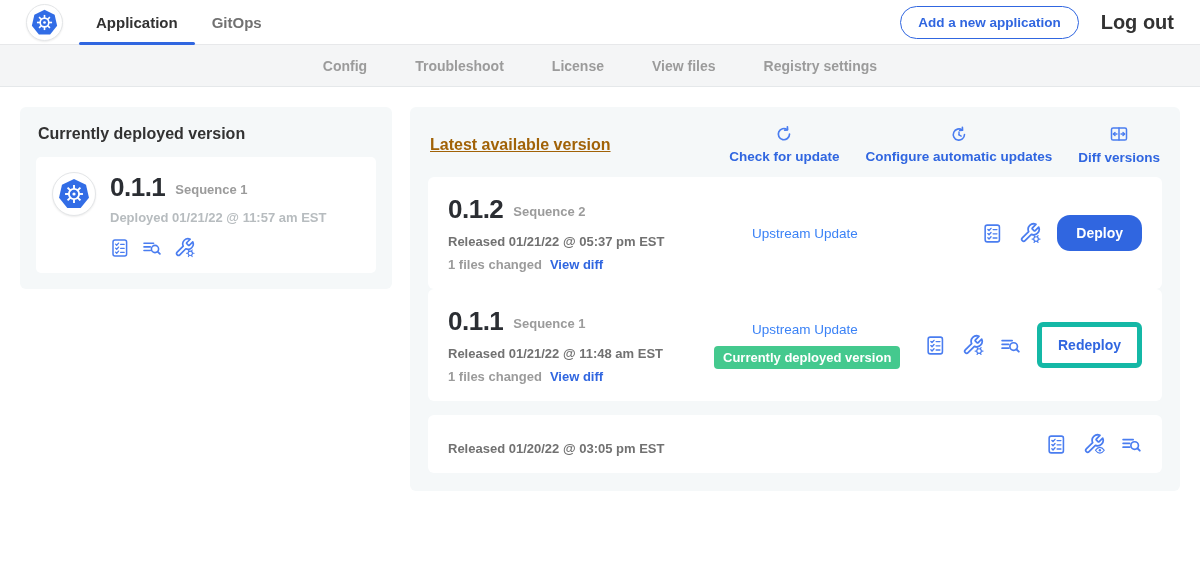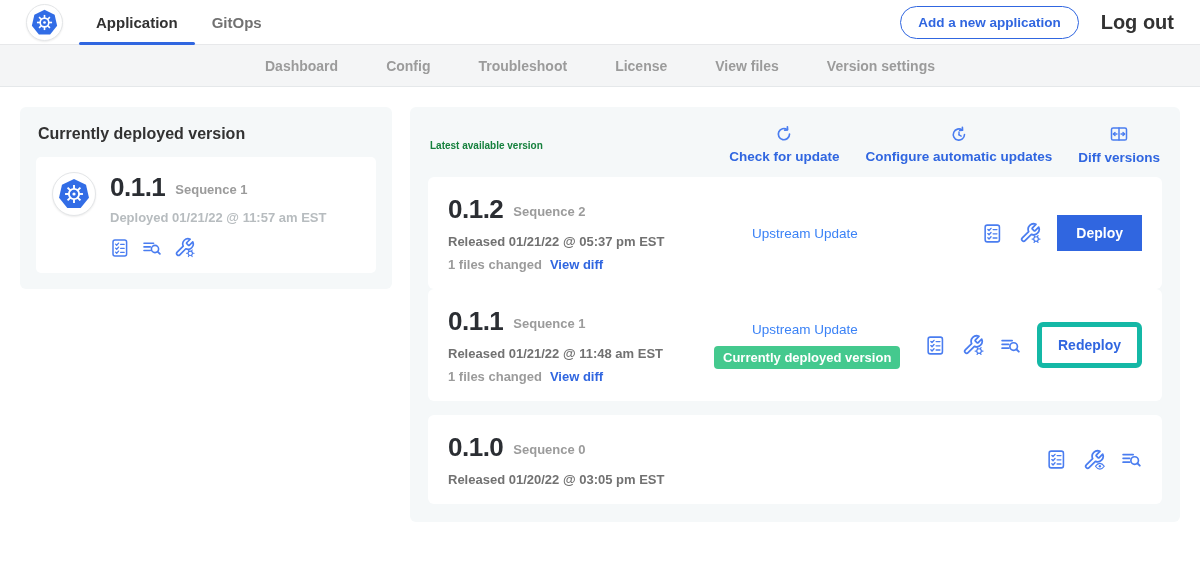--- a/index.html
+++ b/index.html
@@ -45,40 +45,40 @@
     display:flex; align-items:center; justify-content:center; flex:none; }
   .version-row { display:flex; align-items:center; gap:10px; }
   .version-num { font-size:26px; font-weight:800; color:#2b2e33; letter-spacing:-.5px; }
   .sequence { font-size:13px; font-weight:600; color:#9b9b9b; margin-top:4px; }
   .deployed-date { font-size:13px; font-weight:600; color:#b7bcbf; margin-top:7px; }
   .icon-row { display:flex; align-items:center; gap:12px; margin-top:12px; }
   .row-icon { display:inline-flex; cursor:pointer; }
 
   .available-panel { flex:1; padding:14px 18px 18px; }
   .avail-header { display:flex; align-items:center; margin:4px 2px 12px; }
-  .avail-title { font-size:10px; font-weight:700; color:#15803d; }
+  .avail-title { font-size:16px; font-weight:700; color:#a16207;text-decoration:underline; }
   .avail-actions { margin-left:auto; display:flex; align-items:center; gap:26px; }
   .action-link { display:flex; align-items:center; gap:7px; color:#3066e0;
     font-size:13.5px; font-weight:700; cursor:pointer;flex-direction:column; }
 
   .version-card { background:#fff; border-radius:6px; padding:17px 20px; display:flex;
     align-items:center; }
   .vc-left { width:252px; flex:none; }
   .released { font-size:13px; font-weight:600; color:#717171; margin-top:9px; }
   .files-row { display:flex; align-items:center; gap:8px; margin-top:8px; }
   .files-changed { font-size:13px; font-weight:600; color:#9b9b9b; }
   .view-diff { font-size:13px; font-weight:700; color:#3066e0; cursor:pointer; }
   .vc-mid { flex:1; padding-left:14px; display:flex; flex-direction:column; gap:9px; }
   .source { font-size:13.5px; font-weight:400; color:#3b82f6;margin-left:38px; }
   .badge { display:inline-block; width:max-content; font-size:13px; font-weight:700;
     color:#fff; padding:4px 9px; border-radius:4px; }
   .badge-green { background:#44c98e; }
   .badge-gray { background:#b7c5ca; }
   .vc-right { margin-left:auto; display:flex; align-items:center; gap:16px; }
-  .btn-primary { background:#3066e0; color:#fff; border:none; border-radius:0;
+  .btn-primary { background:#3066e0; color:#fff; border:none; border-radius:13px;
     font-size:14px; font-weight:700; padding:10px 19px; cursor:pointer;
     font-family:"Liberation Sans", sans-serif; }
   .btn-outline { background:#fff; color:#3066e0; border:5px solid #14b8a6; border-radius:6px;
     font-size:14px; font-weight:700; padding:10px 16px; cursor:pointer;
     font-family:"Liberation Sans", sans-serif; }
 
   .other-title { font-size:14px; font-weight:600; color:#8c959d; margin:22px 2px 12px; }
   .card-gap { height:14px; }
 
   svg { display:block; }
@@ -171,26 +171,25 @@
     <div class="top-tab active">Application</div>
     <div class="top-tab">GitOps</div>
   </div>
   <div class="topbar-right">
     <button class="add-app-btn">Add a new application</button>
     <span class="logout">Log out</span>
   </div>
 </div>
 
 <div class="subnav">
-  <div class="sub-tab">Dashboard</div>
   <div class="sub-tab">Config</div>
   <div class="sub-tab">Troubleshoot</div>
   <div class="sub-tab">License</div>
   <div class="sub-tab">View files</div>
-  <div class="sub-tab">Version settings</div>
+  <div class="sub-tab">Registry settings</div>
 </div>
 
 <div class="main">
 
   <div class="panel deployed-panel">
     <div class="deployed-title">Currently deployed version</div>
     <div class="deployed-card">
       <div class="deployed-logo">
         <svg width="32" height="32" viewBox="0 0 100 100">
             <use href="#k8s-logo"></use>
@@ -312,24 +311,20 @@
             </svg>
           </span>
         <button class="btn-outline">Redeploy</button>
       </div>
     </div>
 
     <div class="card-gap"></div>
 
     <div class="version-card">
       <div class="vc-left">
-        <div class="version-row">
-          <span class="version-num">0.1.0</span>
-          <span class="sequence">Sequence 0</span>
-        </div>
         <div class="released">Released 01/20/22 @ 03:05 pm EST</div>
       </div>
       <div class="vc-right">
         <span class="row-icon">
           <svg width="21" height="21" viewBox="0 0 20 20">
               <use href="#ic-checklist"></use>
             </svg>
           </span>
         <span class="row-icon">
           <svg width="22" height="22" viewBox="0 0 24 24">

